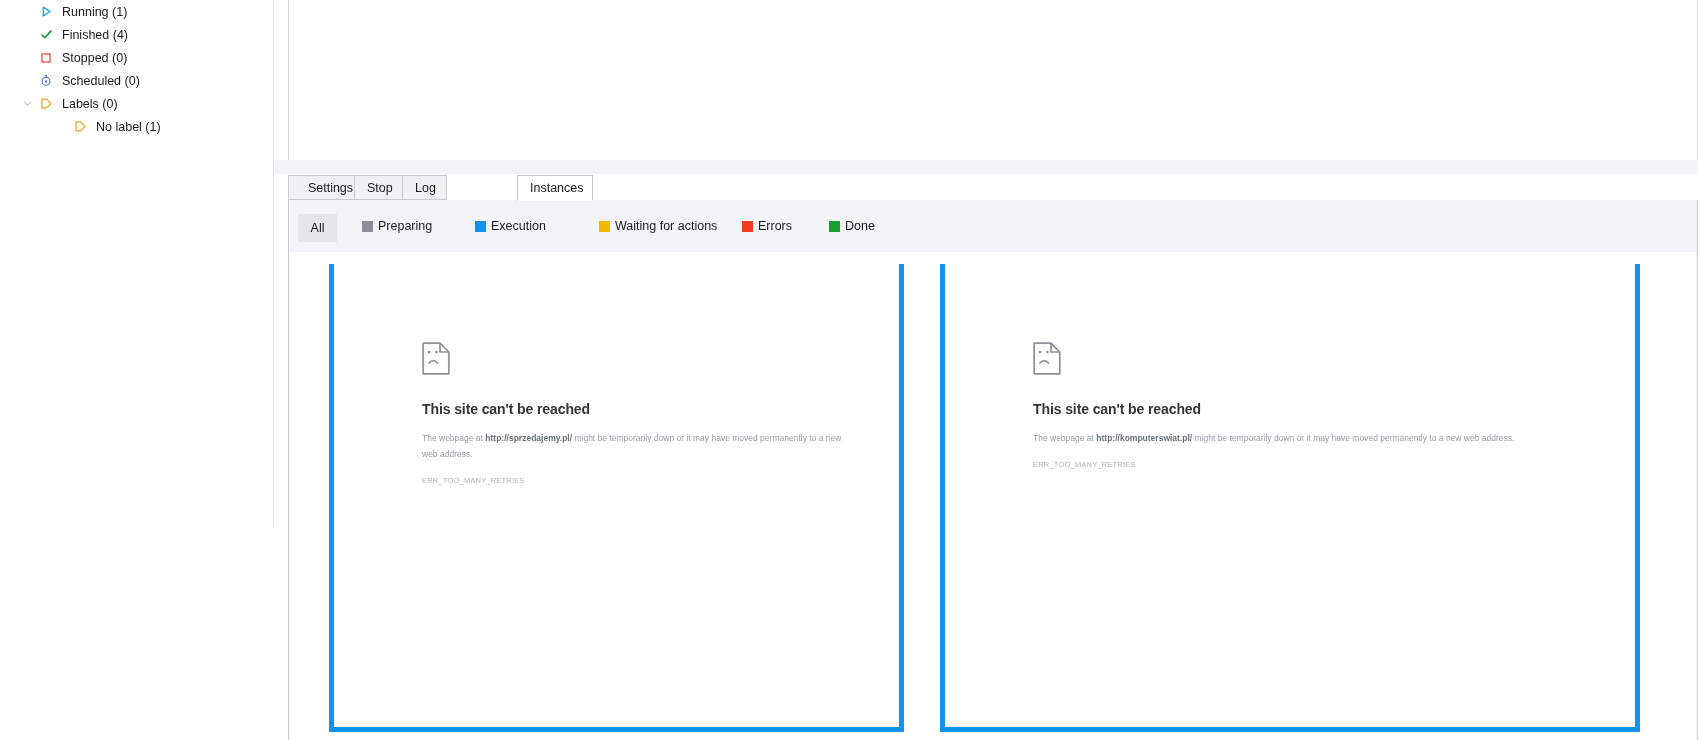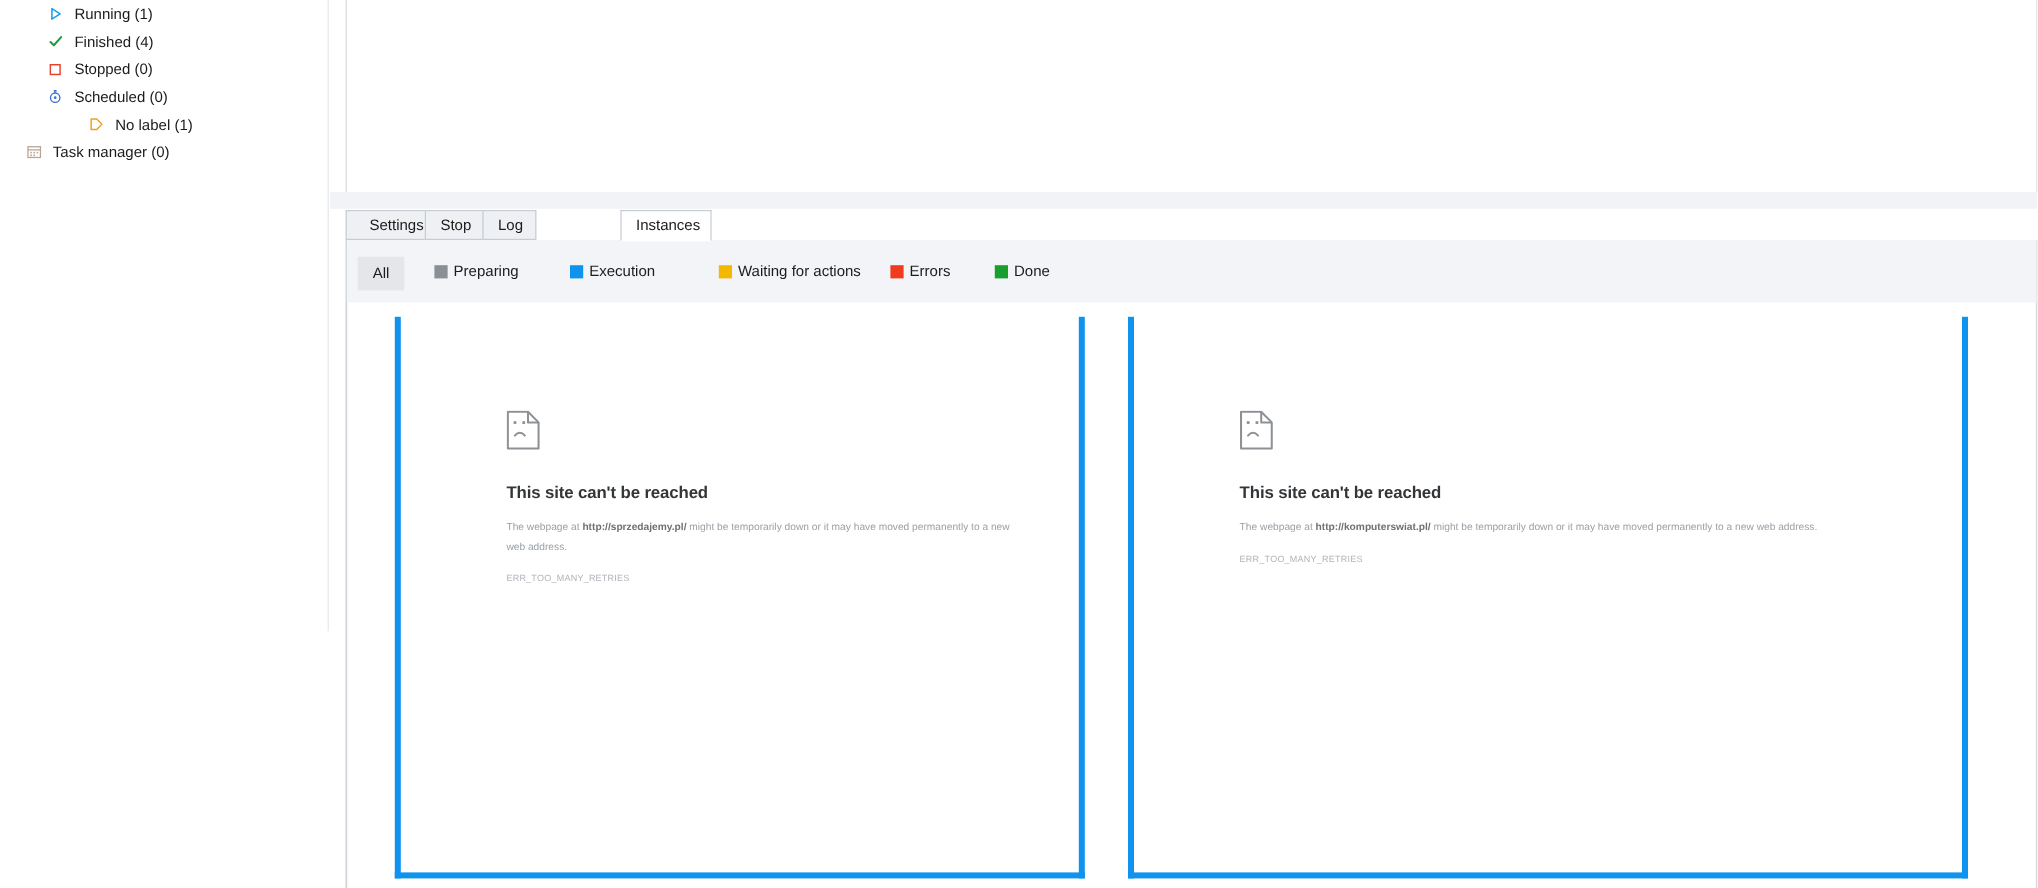--- a/index.html
+++ b/index.html
@@ -250,43 +250,41 @@
           <span class="ico">
             <svg width="12" height="13" viewBox="0 0 16 16" xmlns="http://www.w3.org/2000/svg">
               <circle cx="8" cy="9.2" r="5.2" fill="none" stroke="#3a6fd8" stroke-width="1.5"></circle>
               <rect x="6.4" y="0.8" width="3.2" height="1.9" rx="0.5" fill="#3a6fd8"></rect>
               <line x1="8" y1="2.6" x2="8" y2="4.1" stroke="#3a6fd8" stroke-width="1.5"></line>
               <circle cx="8" cy="9.2" r="1.5" fill="#3a6fd8"></circle>
             </svg>
           </span>
           <span class="lbl">Scheduled (0)</span>
         </div>
-        <div class="tree-item" style="padding-left: 52px;">
-          <span class="twisty"></span>
+        <div class="tree-item" style="padding-left: 18px;">
+          <span class="twisty">
+            <svg width="11" height="11" viewBox="0 0 16 16" xmlns="http://www.w3.org/2000/svg">
+              <path d="M3.5 6 L8 10.5 L12.5 6" fill="none" stroke="#9aa2ad" stroke-width="1.4" stroke-linecap="round" stroke-linejoin="round"></path>
+            </svg>
+          </span>
           <span class="ico">
             <svg width="13" height="13" viewBox="0 0 16 16" xmlns="http://www.w3.org/2000/svg">
               <path d="M2.4 2.6 H8.2 L13.4 8 L8.2 13.4 H2.4 Z" fill="none" stroke="#f0a11e" stroke-width="1.5" stroke-linejoin="round"></path>
             </svg>
           </span>
+          <span class="lbl">Labels (0)</span>
+        </div>
+        <div class="tree-item" style="padding-left: 52px;">
+          <span class="twisty"></span>
+          <span class="ico">
+            <svg width="13" height="13" viewBox="0 0 16 16" xmlns="http://www.w3.org/2000/svg">
+              <path d="M2.4 2.6 H8.2 L13.4 8 L8.2 13.4 H2.4 Z" fill="none" stroke="#f0a11e" stroke-width="1.5" stroke-linejoin="round"></path>
+            </svg>
+          </span>
           <span class="lbl">No label (1)</span>
-        </div>
-        <div class="tree-item" style="padding-left: 0px;">
-          <span class="twisty"></span>
-          <span class="ico">
-            <svg width="13" height="13" viewBox="0 0 16 16" xmlns="http://www.w3.org/2000/svg">
-              <rect x="1.6" y="2.8" width="12.8" height="11" fill="none" stroke="#b9a493" stroke-width="1.3"></rect>
-              <line x1="1.6" y1="6.1" x2="14.4" y2="6.1" stroke="#b9a493" stroke-width="1.3"></line>
-              <rect x="4" y="8" width="1.6" height="1.6" fill="#b9a493"></rect>
-              <rect x="7.2" y="8" width="1.6" height="1.6" fill="#b9a493"></rect>
-              <rect x="10.4" y="8" width="1.6" height="1.6" fill="#b9a493"></rect>
-              <rect x="4" y="10.8" width="1.6" height="1.6" fill="#b9a493"></rect>
-              <rect x="7.2" y="10.8" width="1.6" height="1.6" fill="#b9a493"></rect>
-            </svg>
-          </span>
-          <span class="lbl">Task manager (0)</span>
         </div>
       </div>
   </div>
 
   <div class="content">
 
     <div class="top-box"></div>
     <div class="top-box-fill"></div>
 
     <div class="tabstrip">

